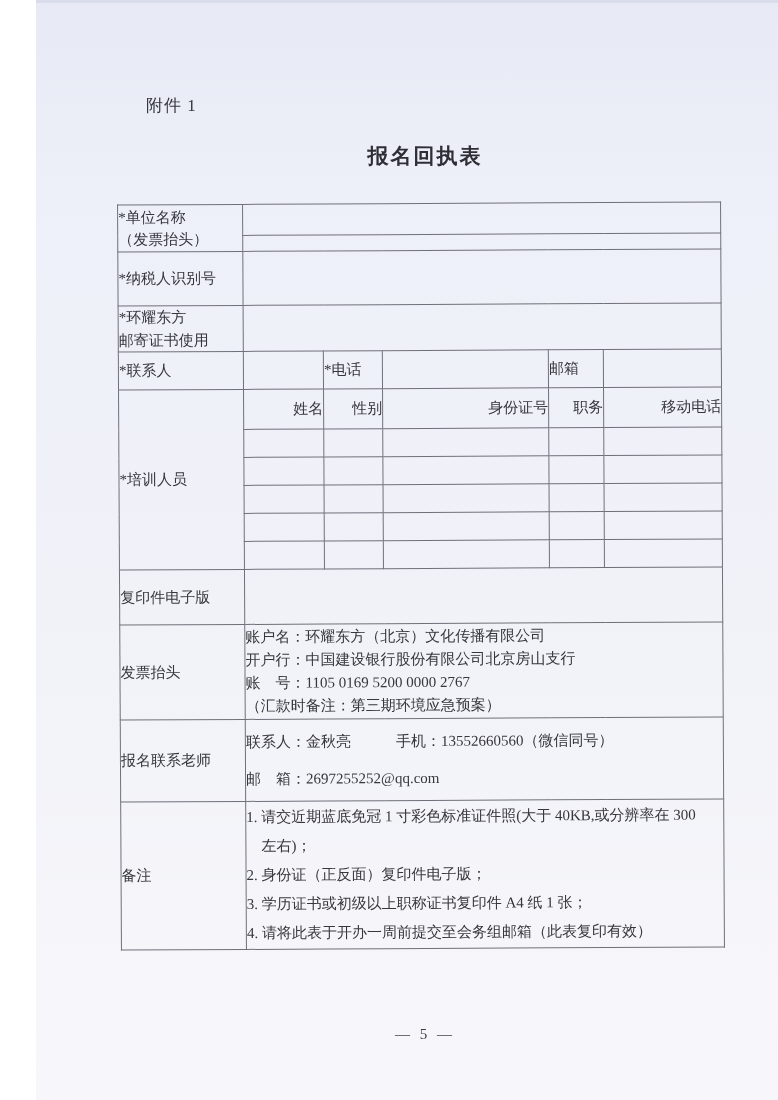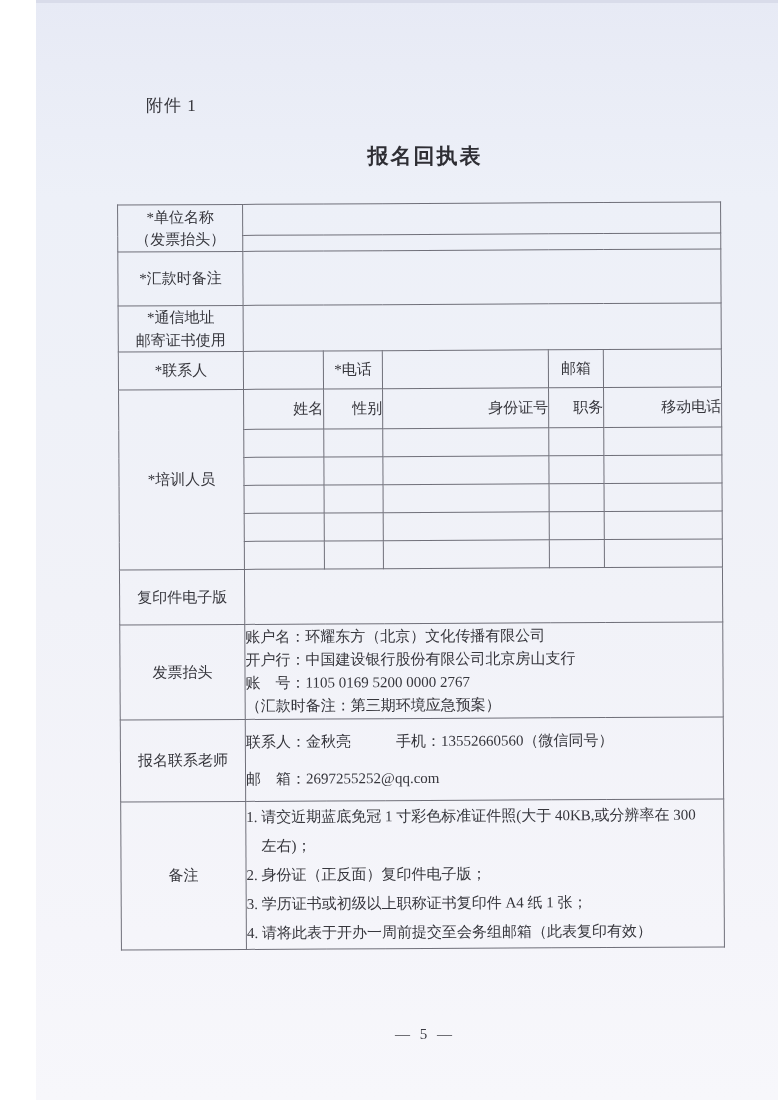--- a/index.html
+++ b/index.html
@@ -43,21 +43,21 @@
     transform: rotate(-0.3deg);
     transform-origin: 50% 50%;
   }
   table.form td {
     border: 1px solid var(--border);
     padding: 0;
     vertical-align: middle;
     color: var(--ink);
   }
   .lbl {
-    text-align: center;
+    text-align: left;
     white-space: pre-line;
     line-height: 1.5;
   }
   .hdr { text-align: right; }
   .content {
     text-align: left;
     padding: 3px 8px 3px 12px;
   }
   .content .line { line-height: 23px; white-space: pre-line; }
   .teacher .line { line-height: 37px; white-space: pre-line; }
@@ -103,26 +103,26 @@
         <tr class="h31">
       <td class="lbl" rowspan="2">*单位名称
 （发票抬头）</td>
       <td colspan="5"></td>
     </tr>
     <tr class="h16">
       <td colspan="5"></td>
     </tr>
 
     <tr class="h54">
-      <td class="lbl">*汇款时备注</td>
+      <td class="lbl">*纳税人识别号</td>
       <td colspan="5"></td>
     </tr>
 
     <tr class="h42">
-      <td class="lbl">*通信地址
+      <td class="lbl">*环耀东方
 邮寄证书使用</td>
       <td colspan="5"></td>
     </tr>
 
     <tr class="h38">
       <td class="lbl">*联系人</td>
       <td></td>
       <td class="lbl">*电话</td>
       <td></td>
       <td class="lbl">邮箱</td>

